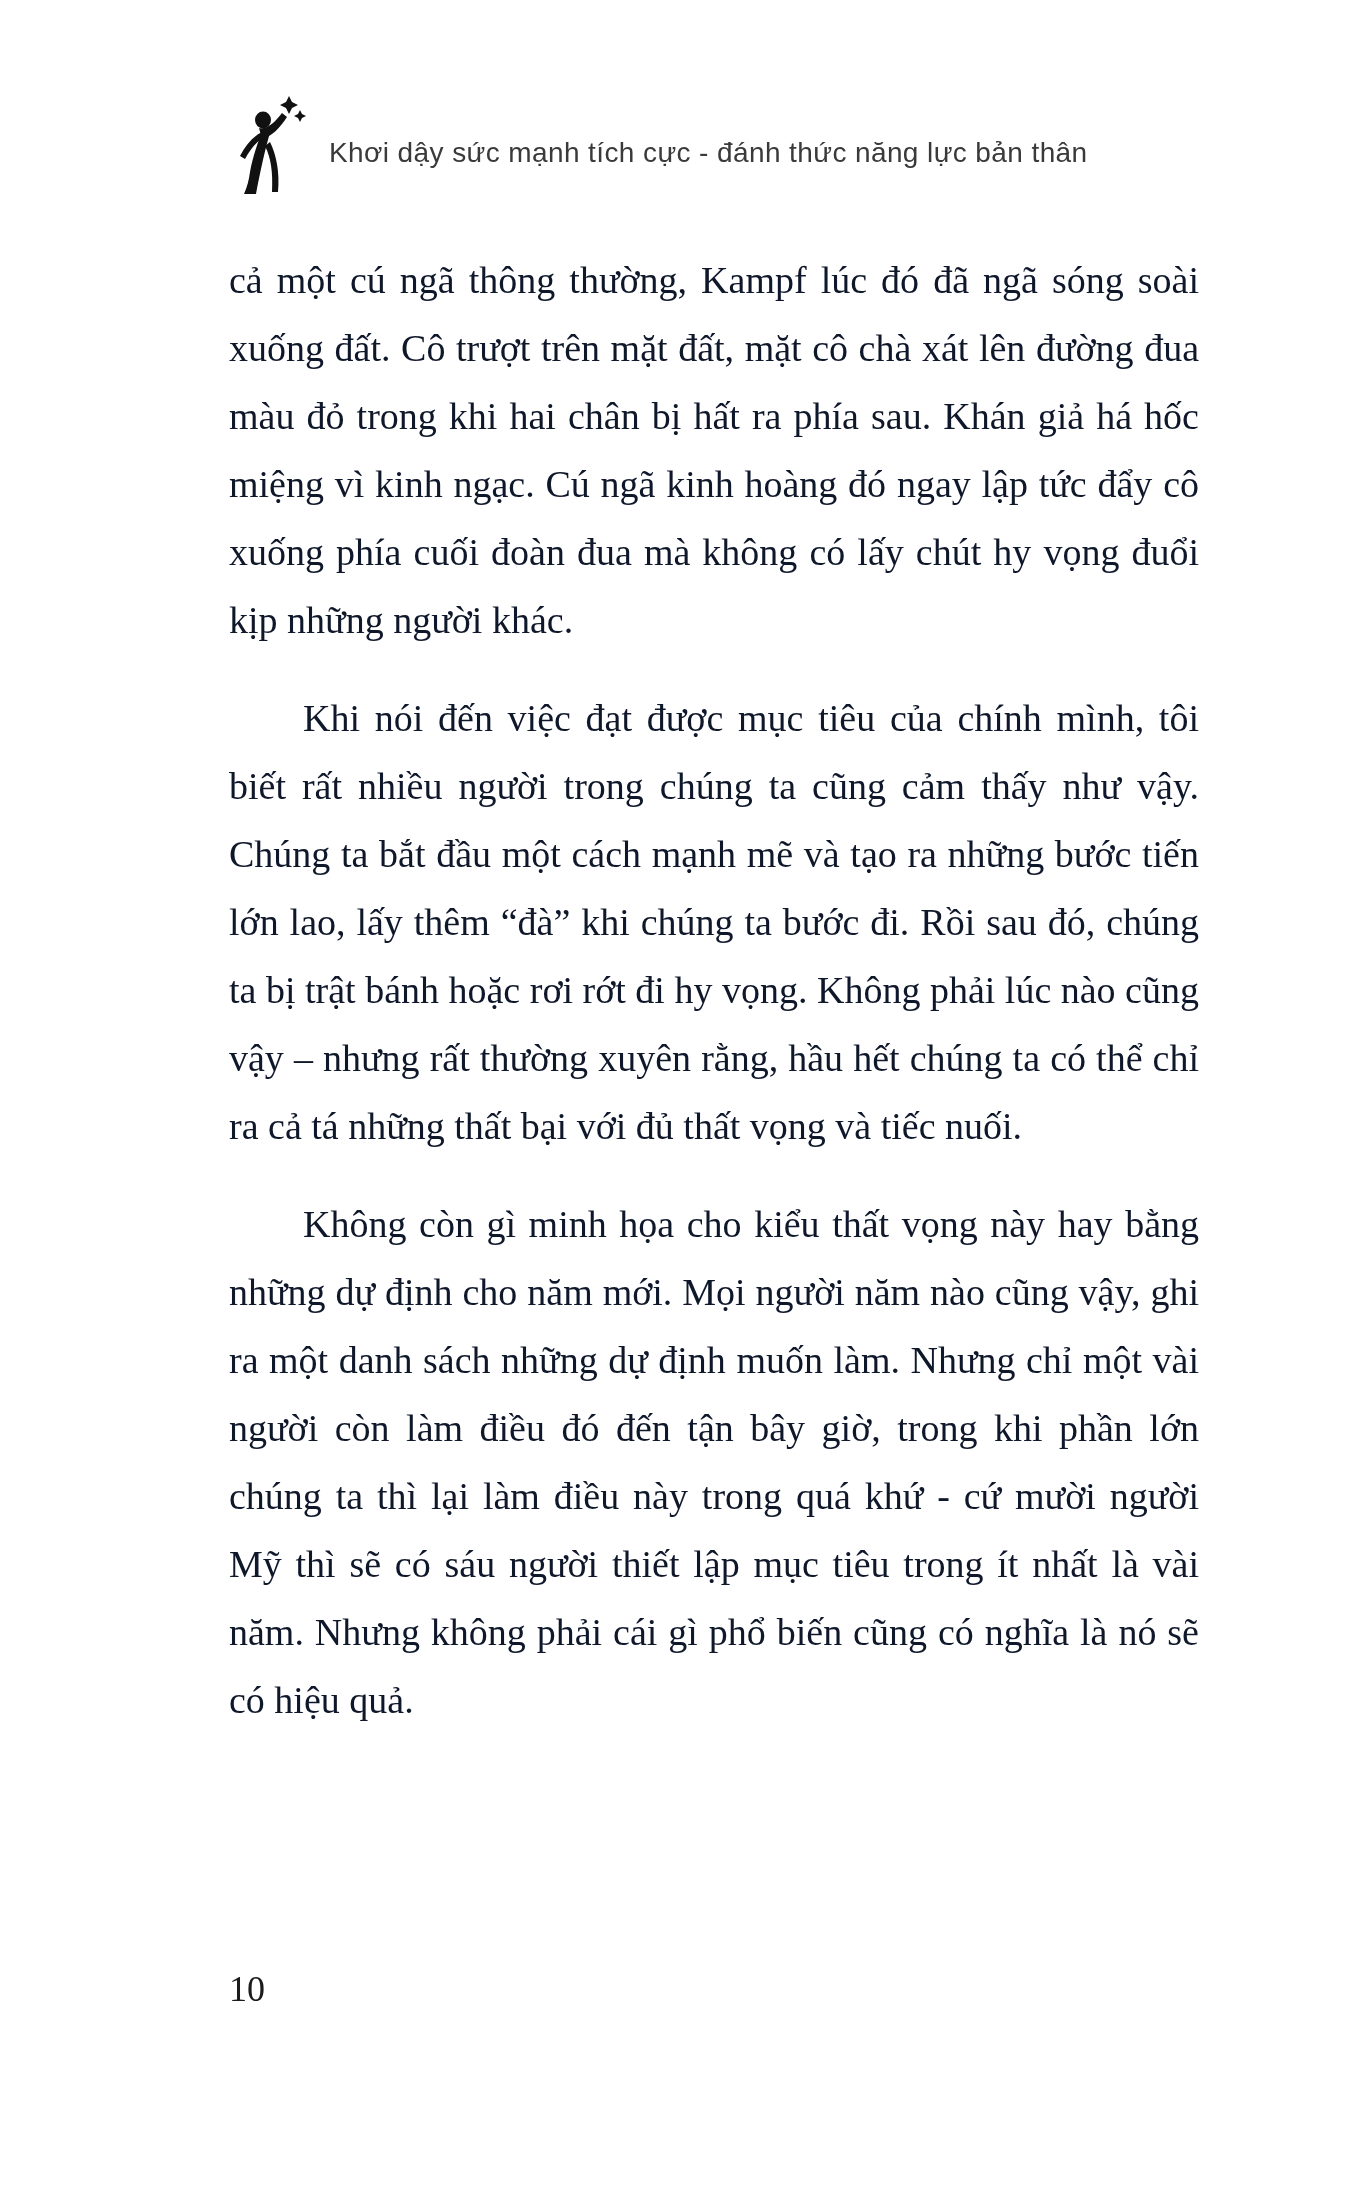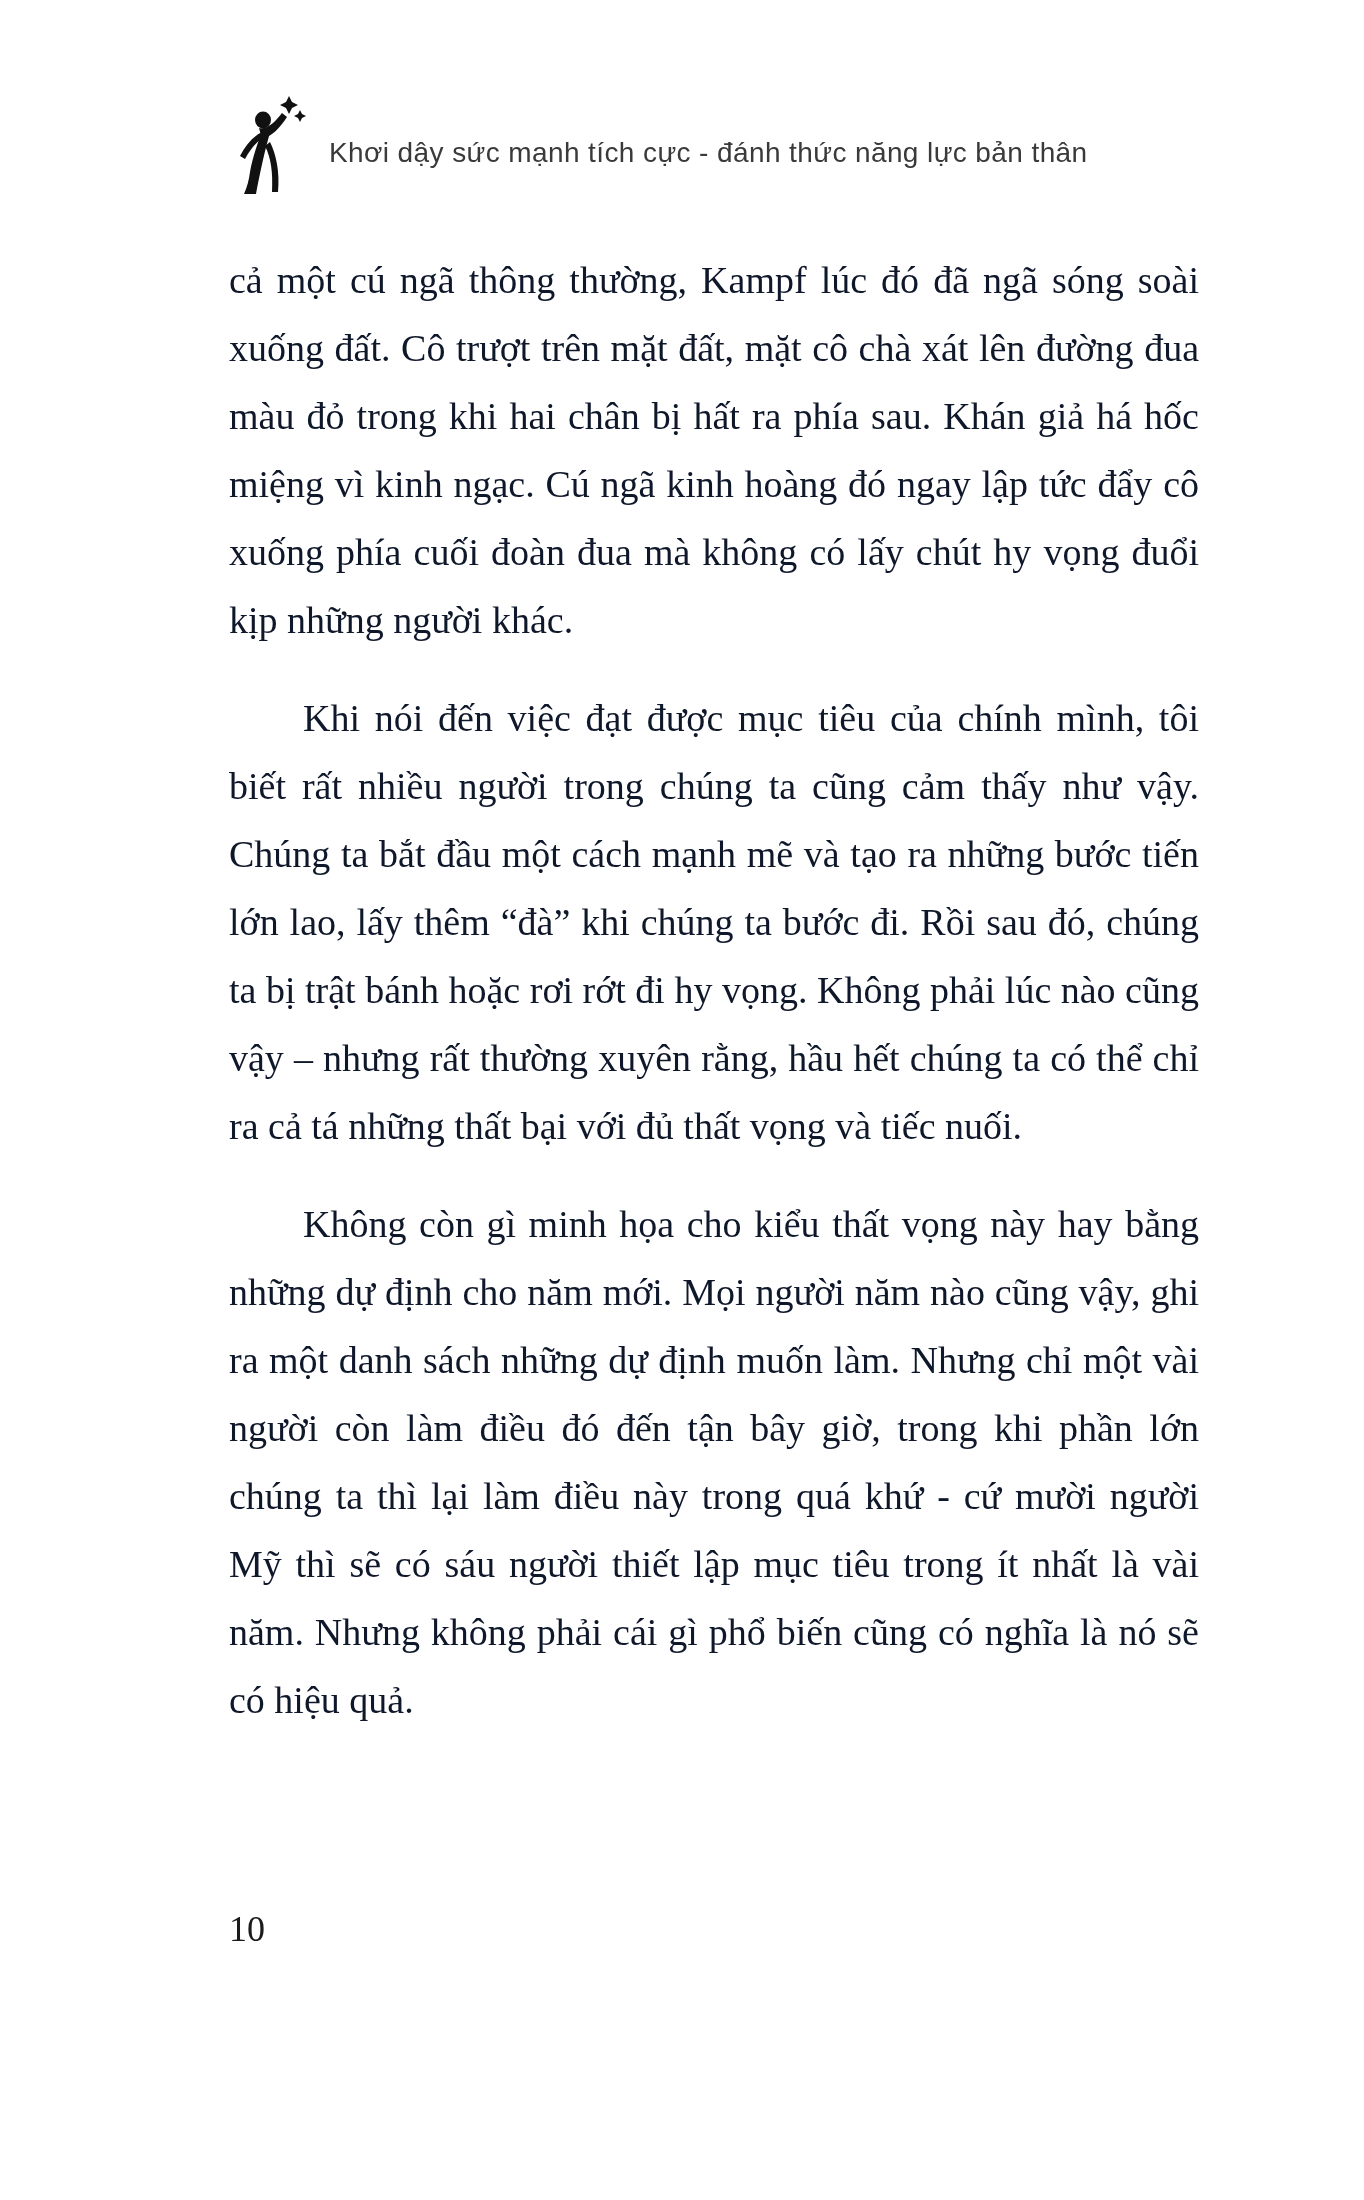--- a/index.html
+++ b/index.html
@@ -56,21 +56,21 @@
     text-align: justify;
     text-indent: 74px;
     color: #0f172a;
   }
   .para.no-indent {
     text-indent: 0;
   }
   .page-number {
     position: absolute;
     left: 196px;
-    top: 1908px;
+    top: 1968px;
     font-size: 36px;
     color: #1b1b1b;
   }
 </style>
 </head>
 <body>
 
 <div class="page">
 
   <header class="page-header">

